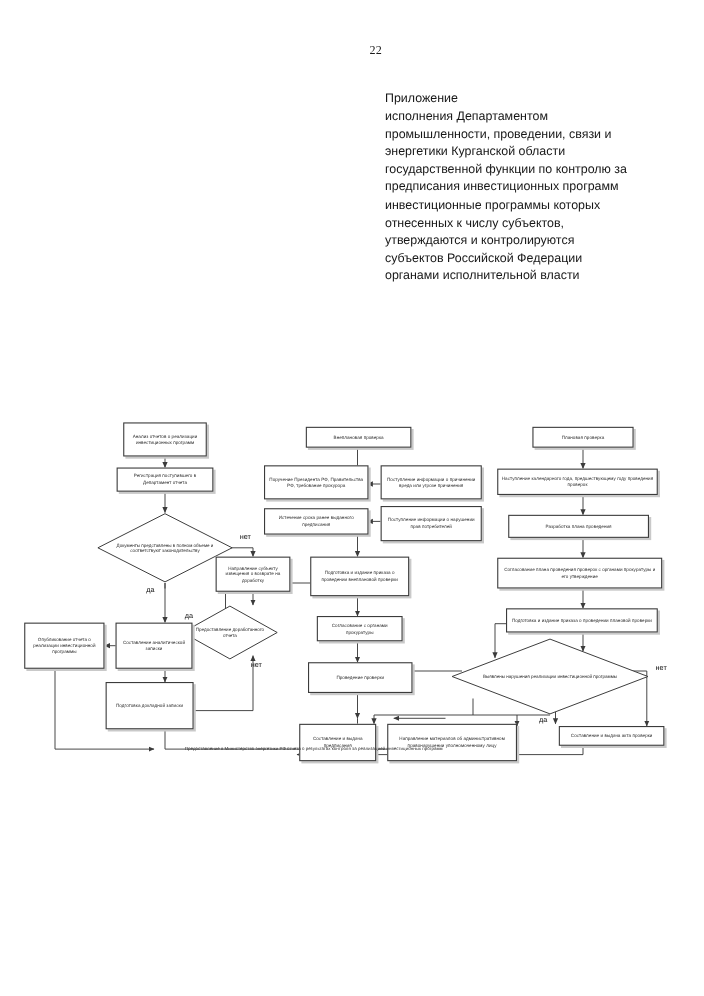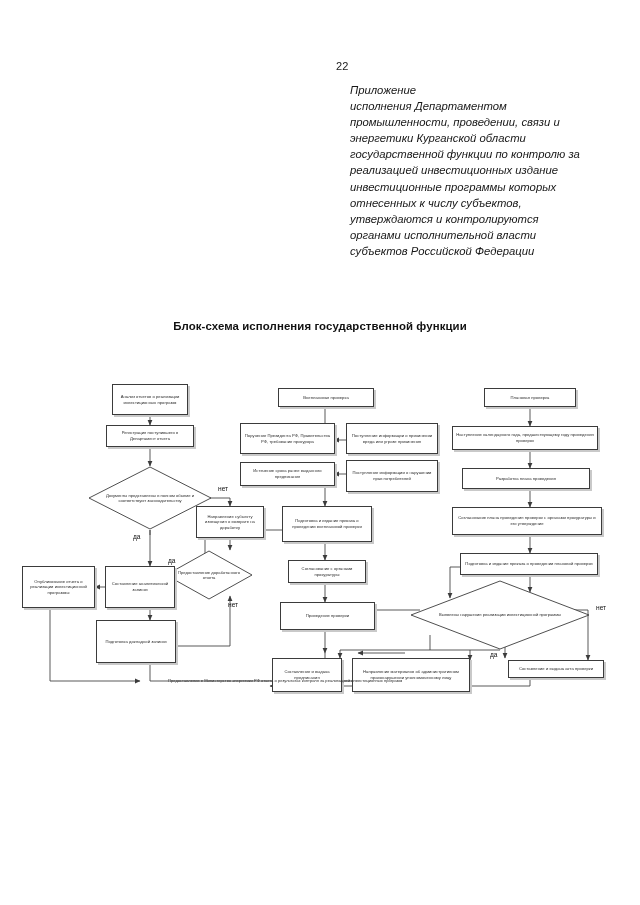--- a/index.html
+++ b/index.html
@@ -5,28 +5,28 @@
   html,body{margin:0;padding:0;}
   body{
     width:640px;height:905px;background:#ffffff;
     font-family:"Liberation Sans","DejaVu Sans",sans-serif;
     color:#111;position:relative;overflow:hidden;
   }
   .page{position:absolute;inset:0;}
 
   
   .page-number{
-    position:absolute;left:336px;top:60px;
-    font-size:11px;letter-spacing:.2px;color:#1a1a1a;
+    position:absolute;left:336px;top:40px;
+    font-size:11px;letter-spacing:.2px;color:#1a1a1a;font-family:Liberation Serif, serif;
   }
   .appendix{
     position:absolute;left:350px;top:82px;width:245px;
     font-size:11.3px;line-height:16.1px;color:#171717;
   }
-  .appendix div{white-space:pre-wrap;font-style:italic;}
+  .appendix div{white-space:pre-wrap;}
 
   .doc-title{
     position:absolute;left:0;top:320px;width:640px;text-align:center;
     font-size:11.4px;font-weight:bold;letter-spacing:.1px;color:#111;
   }
 
   
   #flow{position:absolute;left:0;top:370px;width:640px;height:320px;}
   #flow svg{display:block;}
 
@@ -58,29 +58,28 @@
 <div class="page">
 
   <div class="page-number">22</div>
 
   <div class="appendix">
     <div>Приложение</div>
     <div>исполнения Департаментом</div>
     <div>промышленности, проведении, связи и</div>
     <div>энергетики Курганской области</div>
     <div>государственной функции по контролю за</div>
-    <div>реализацией инвестиционных издание</div>
+    <div>предписания инвестиционных программ</div>
     <div>инвестиционные программы которых</div>
     <div>отнесенных к числу субъектов,</div>
     <div>утверждаются и контролируются</div>
+    <div>субъектов Российской Федерации</div>
     <div>органами исполнительной власти</div>
-    <div>субъектов Российской Федерации</div>
   </div>
 
-  <div class="doc-title">Блок-схема исполнения государственной функции</div>
 
   <div id="flow">
 
     <svg width="640" height="320" viewBox="0 0 640 320">
       <defs>
         <marker id="ah" markerWidth="6" markerHeight="6" refX="5" refY="3" orient="auto" markerUnits="userSpaceOnUse">
           <path d="M0,0.6 L5.4,3 L0,5.4 z" fill="#3b3b3b"></path>
         </marker>
       </defs>
       <g stroke="#3b3b3b" stroke-width="0.85" fill="none" marker-end="url(#ah)">

